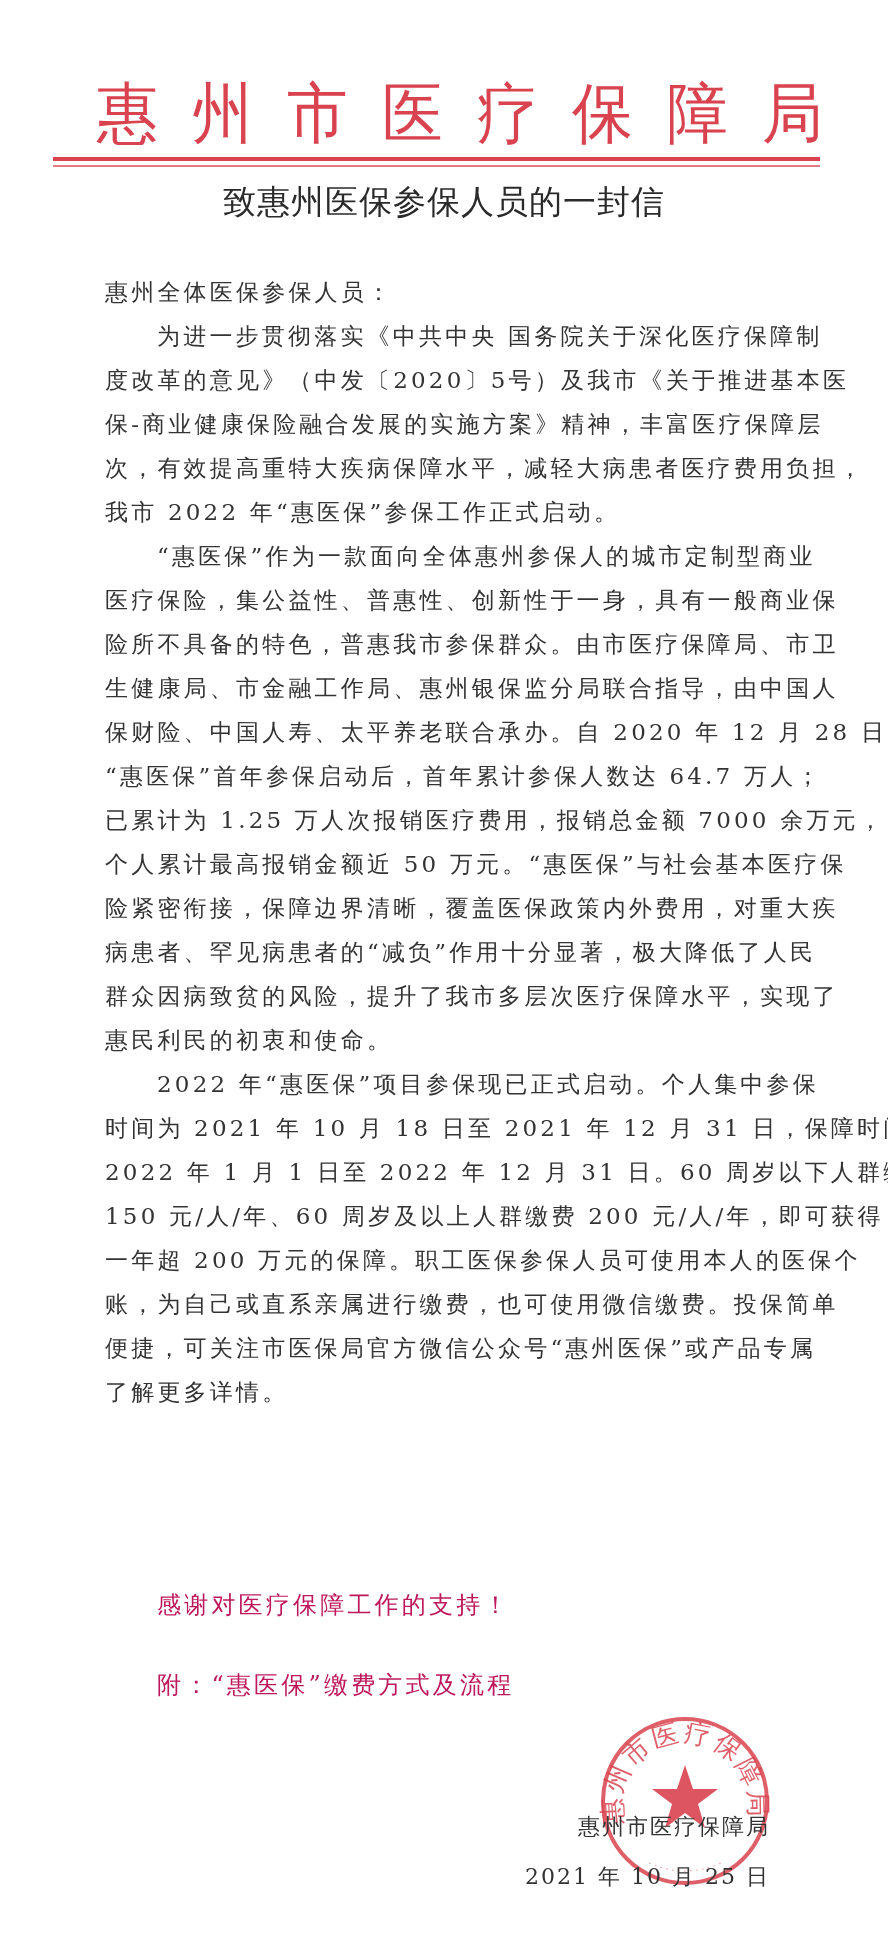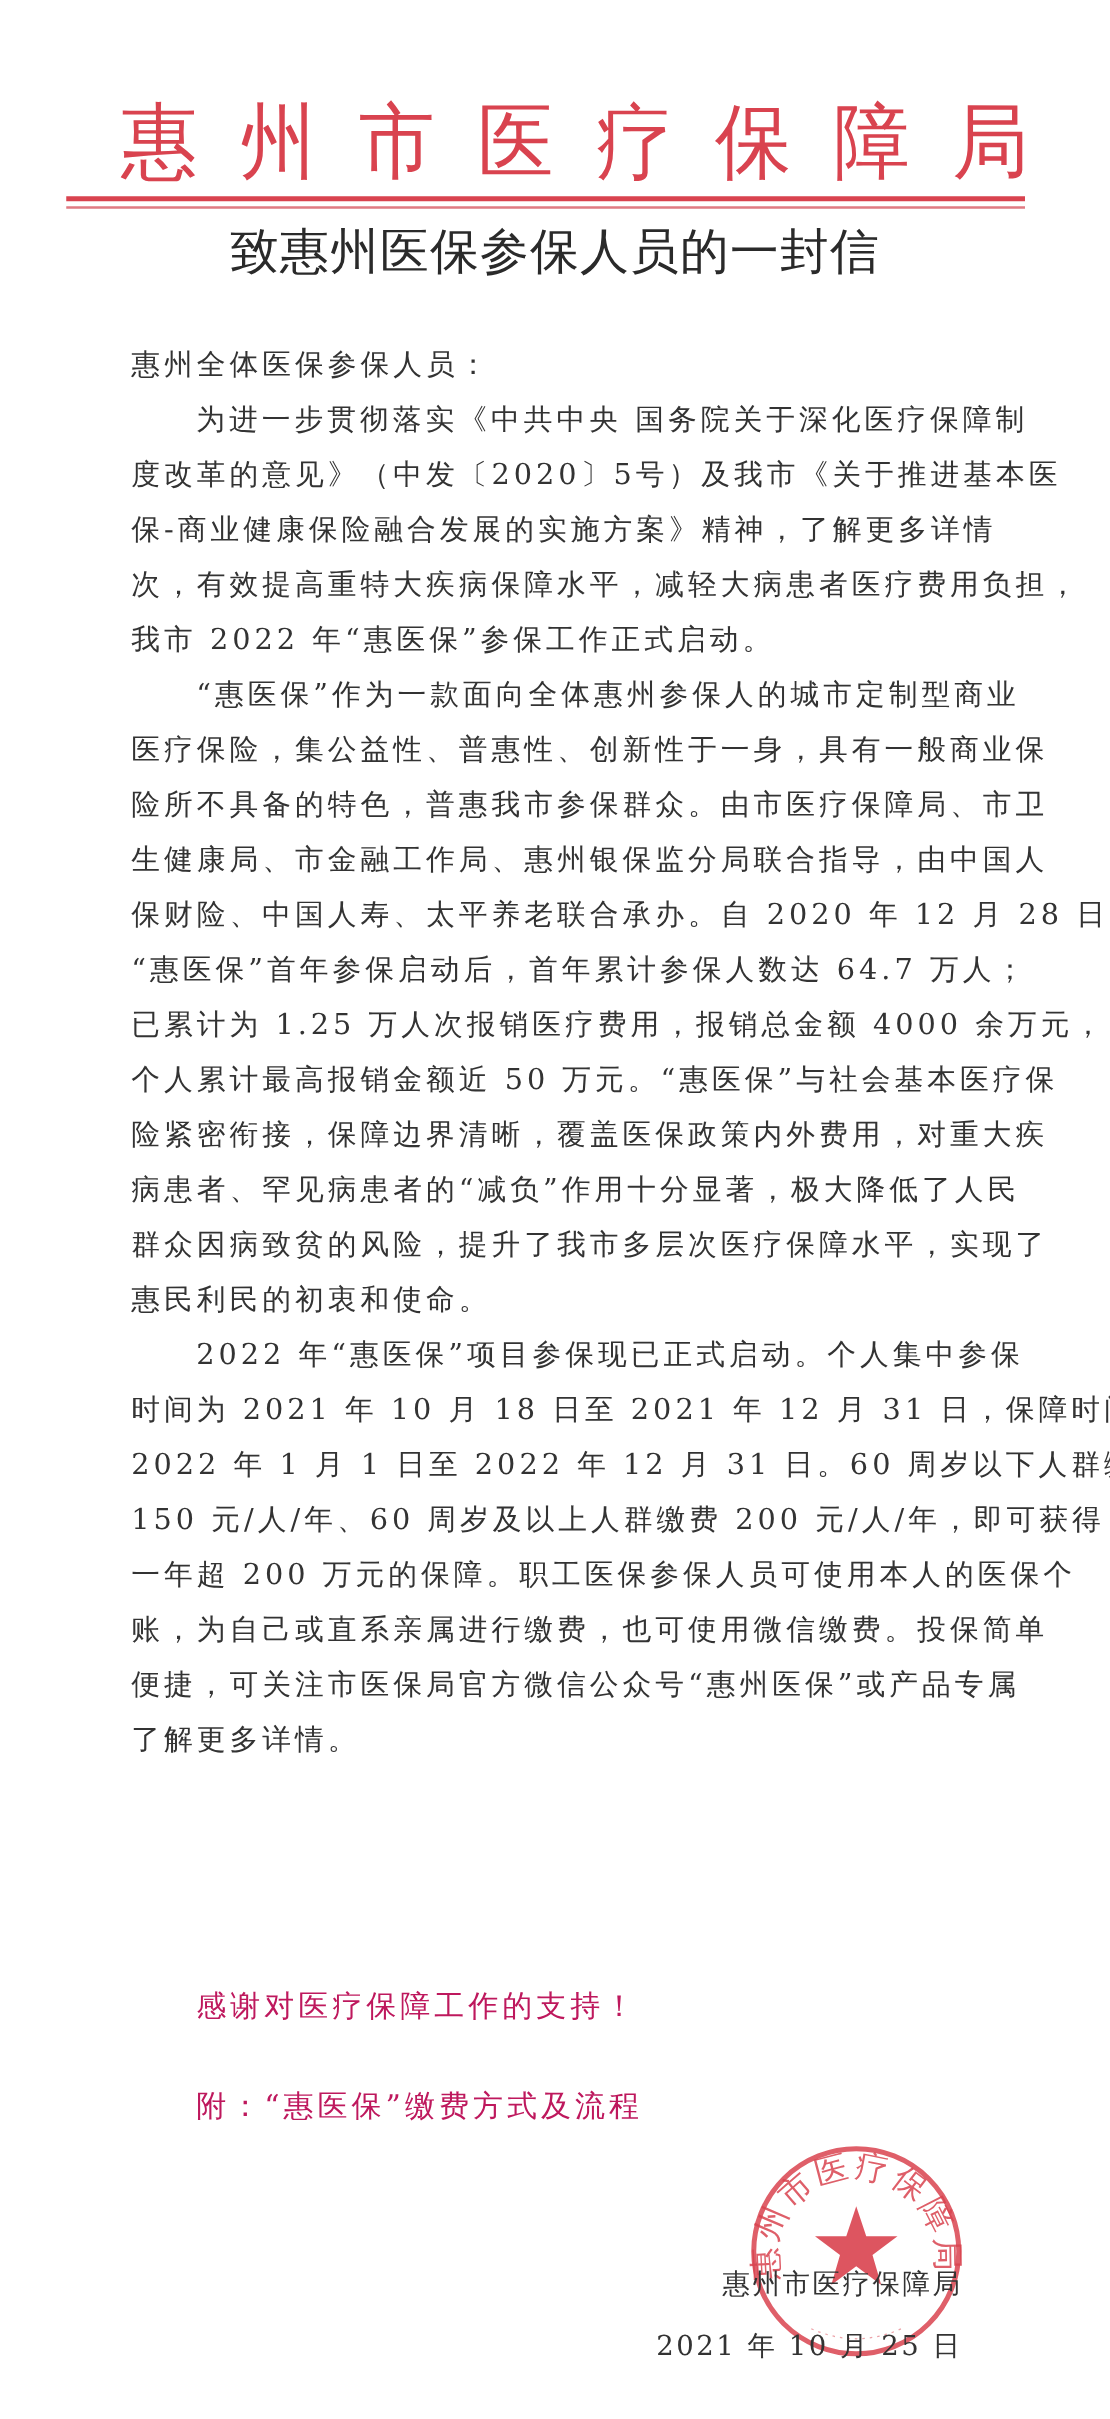--- a/index.html
+++ b/index.html
@@ -6,21 +6,21 @@
   body { width: 888px; height: 1935px; position: relative; overflow: hidden;
          font-family: "DejaVu Serif", "Liberation Serif", serif; color: #2b2b2b; }
   .masthead { position: absolute; left: 0; top: 78px; width: 888px; height: 72px; }
   .masthead-text { position: absolute; left: 97px; top: 0; display: flex; gap: 0; }
   .masthead-char { width: 95px; text-align: left; font-size: 66px; line-height: 72px;
          color: #d9434f; font-family: "DejaVu Serif", "Liberation Serif", serif;
          font-weight: normal; transform: scaleX(0.92); transform-origin: left center; }
   .rule-thick { position: absolute; left: 53px; top: 157px; width: 767px; height: 4px; background: #d9434f; }
   .rule-thin { position: absolute; left: 53px; top: 165px; width: 767px; height: 2px; background: #e07a82; }
   .doc-title { position: absolute; left: 0; top: 182px; width: 888px; text-align: center;
-         font-family: "DejaVu Sans", "Liberation Sans", sans-serif; font-size: 39px; line-height: 40px;
+         font-family: "DejaVu Sans", "Liberation Sans", sans-serif; font-size: 33px; line-height: 40px;
          color: #2a2a2a; letter-spacing: 1px; }
   .body { position: absolute; left: 105px; top: 270px; width: 680px; }
   .line { height: 44px; line-height: 44px; font-size: 23px; white-space: nowrap; letter-spacing: 3.2px;
           color: #333333; }
   .indent { padding-left: 52px; }
   .closing { position: absolute; left: 157px; font-size: 24px; letter-spacing: 3.2px; color: #be185d; white-space: nowrap; }
   .signoff { position: absolute; right: 118px; font-size: 22px; letter-spacing: 2px; color: #333; white-space: nowrap; text-align: right; }
   .stamp { position: absolute; left: 597px; top: 1713px; width: 176px; height: 176px; }
 </style>
 </head>
@@ -42,33 +42,33 @@
 <div class="rule-thin"></div>
 
 <div class="doc-title">致惠州医保参保人员的一封信</div>
 
 <div class="body">
   <div class="line">惠州全体医保参保人员：</div>
 
   <div>
     <div class="line indent">为进一步贯彻落实《中共中央 国务院关于深化医疗保障制</div>
     <div class="line">度改革的意见》（中发〔2020〕5号）及我市《关于推进基本医</div>
-    <div class="line">保-商业健康保险融合发展的实施方案》精神，了解更多详情</div>
+    <div class="line">保-商业健康保险融合发展的实施方案》精神，丰富医疗保障层</div>
     <div class="line">次，有效提高重特大疾病保障水平，减轻大病患者医疗费用负担，</div>
     <div class="line">我市 2022 年“惠医保”参保工作正式启动。</div>
   </div>
 
   <div>
     <div class="line indent">“惠医保”作为一款面向全体惠州参保人的城市定制型商业</div>
     <div class="line">医疗保险，集公益性、普惠性、创新性于一身，具有一般商业保</div>
     <div class="line">险所不具备的特色，普惠我市参保群众。由市医疗保障局、市卫</div>
     <div class="line">生健康局、市金融工作局、惠州银保监分局联合指导，由中国人</div>
     <div class="line">保财险、中国人寿、太平养老联合承办。自 2020 年 12 月 28 日</div>
     <div class="line">“惠医保”首年参保启动后，首年累计参保人数达 64.7 万人；</div>
-    <div class="line">已累计为 1.25 万人次报销医疗费用，报销总金额 4000 余万元，</div>
+    <div class="line">已累计为 1.25 万人次报销医疗费用，报销总金额 7000 余万元，</div>
     <div class="line">个人累计最高报销金额近 50 万元。“惠医保”与社会基本医疗保</div>
     <div class="line">险紧密衔接，保障边界清晰，覆盖医保政策内外费用，对重大疾</div>
     <div class="line">病患者、罕见病患者的“减负”作用十分显著，极大降低了人民</div>
     <div class="line">群众因病致贫的风险，提升了我市多层次医疗保障水平，实现了</div>
     <div class="line">惠民利民的初衷和使命。</div>
   </div>
 
   <div>
     <div class="line indent">2022 年“惠医保”项目参保现已正式启动。个人集中参保</div>
     <div class="line">时间为 2021 年 10 月 18 日至 2021 年 12 月 31 日，保障时间为</div>

